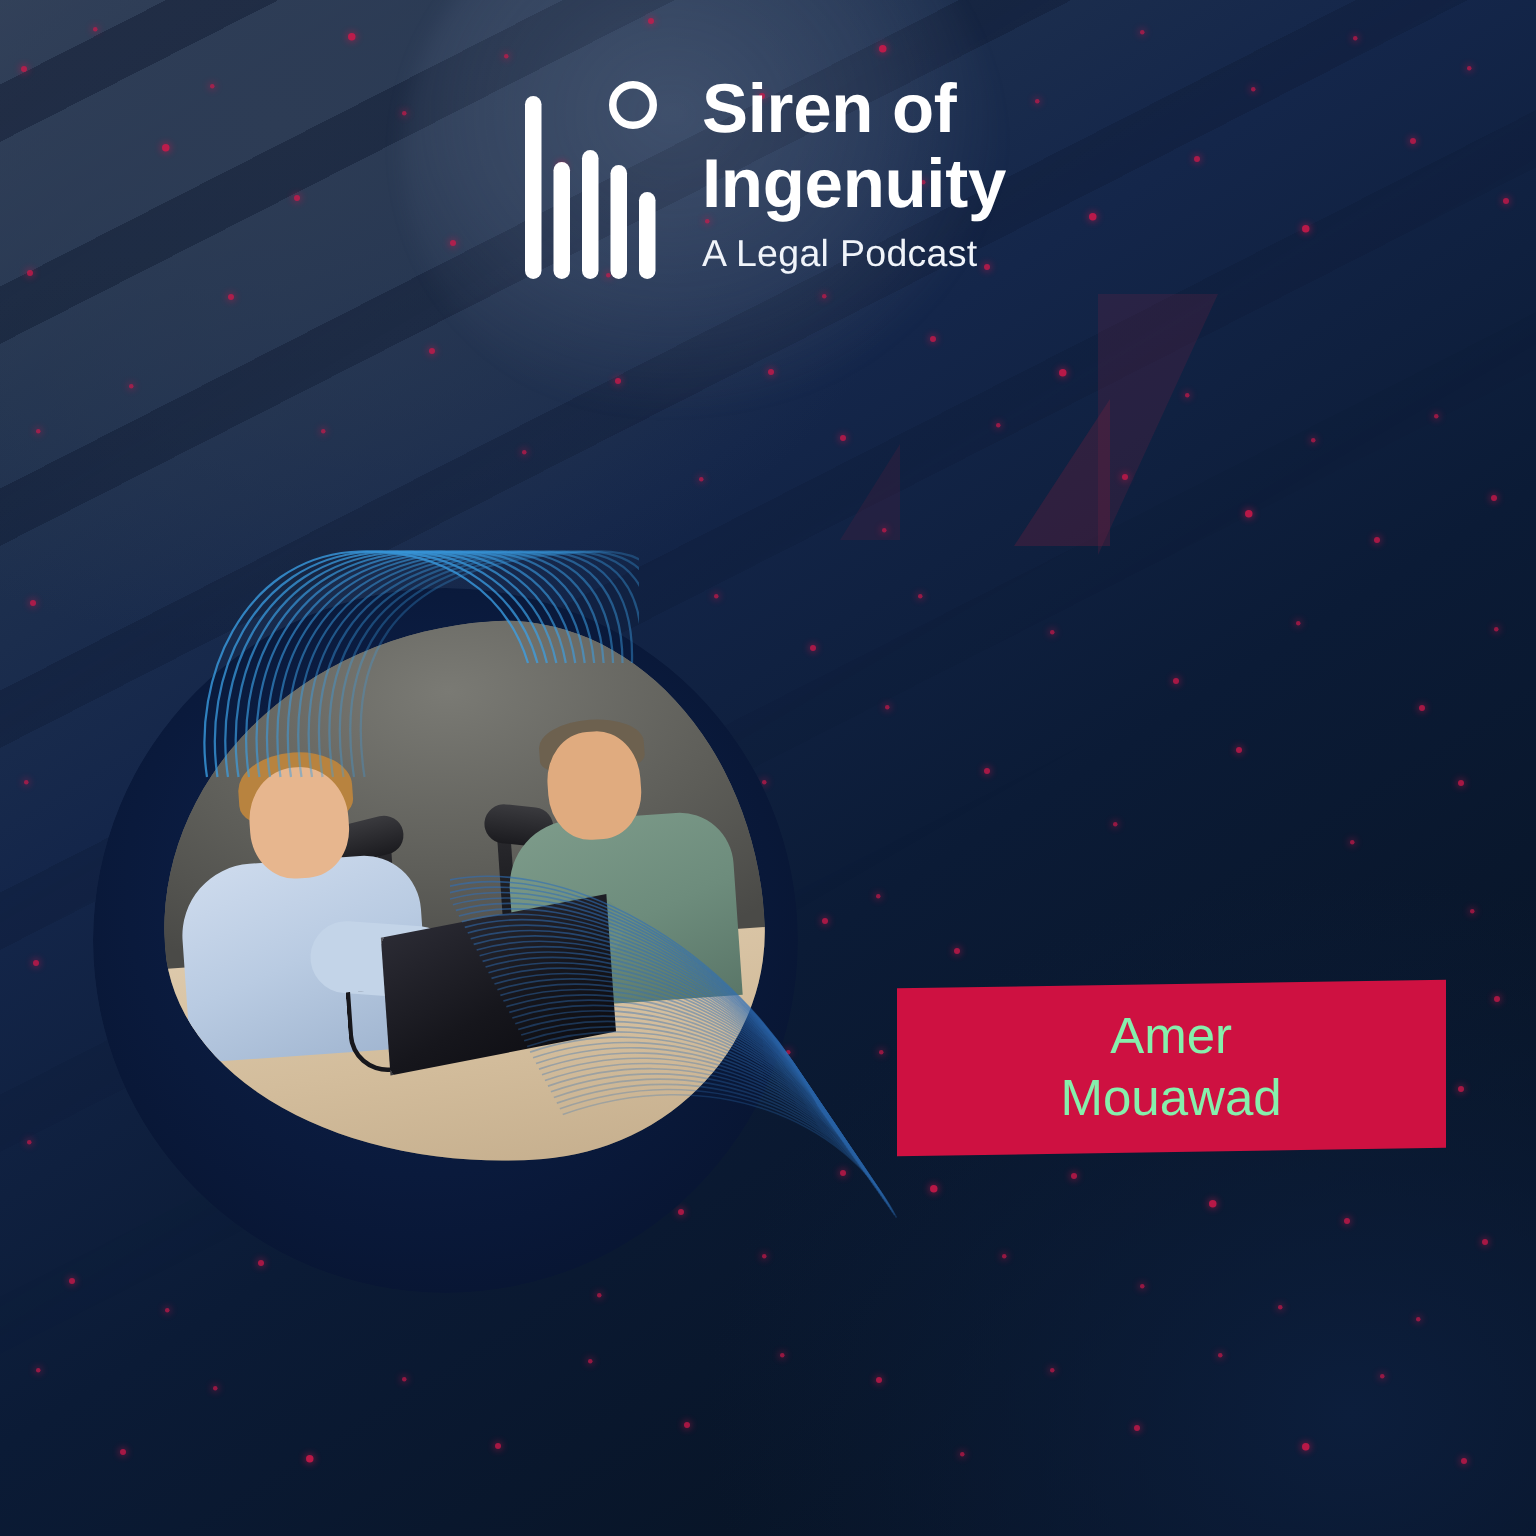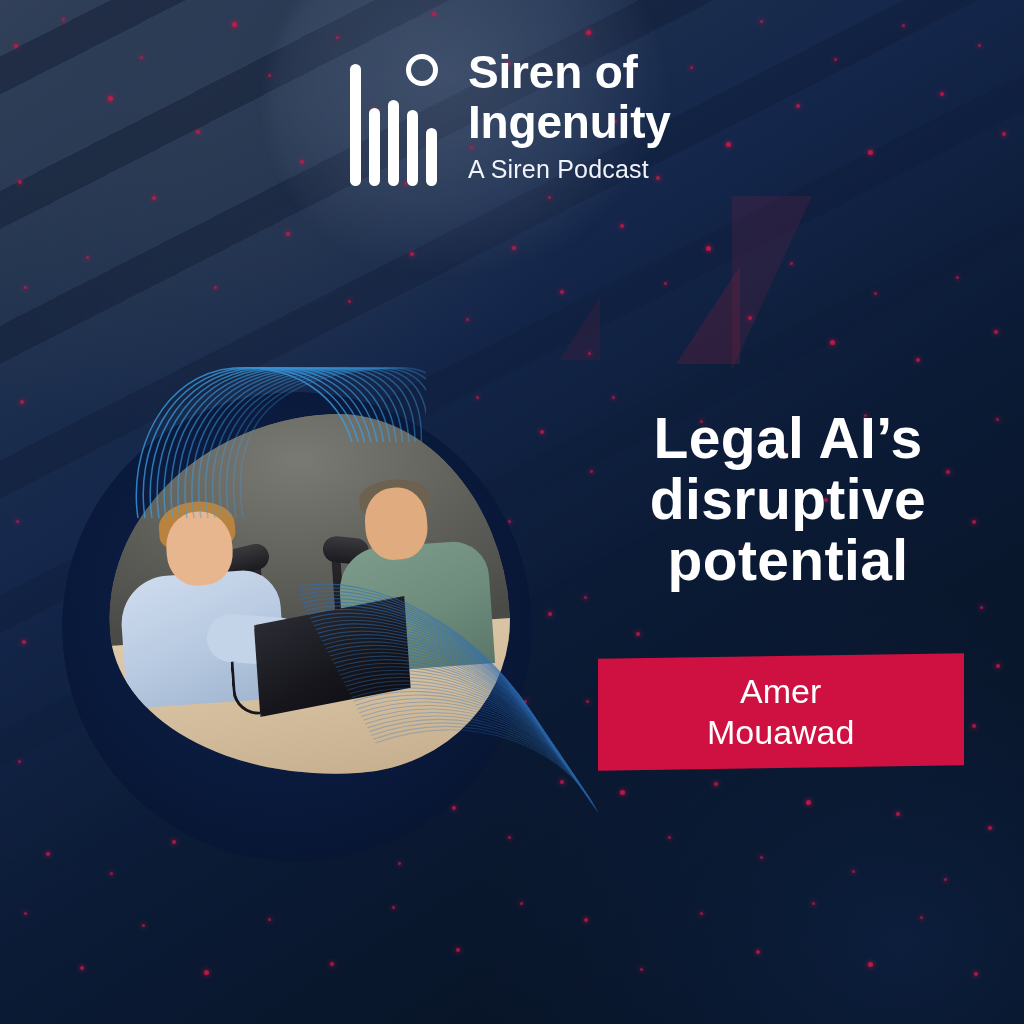--- a/index.html
+++ b/index.html
@@ -305,21 +305,21 @@
     top: 656px;
     width: 366px;
     height: 112px;
     background: #ce1141;
     transform: skewY(-0.9deg);
     display: flex;
     align-items: center;
     justify-content: center;
   }
   .guest-name {
-    color: #ffffff;
+    color: #86efac;
     font-size: 34px;
     font-weight: 400;
     line-height: 1.22;
     text-align: center;
     transform: skewY(0.9deg);
     white-space: pre-line;
   }
 </style>
 </head>
 <body>
@@ -456,21 +456,21 @@
       <div class="ring"></div>
     <div class="bar" style="height: 122px; left: 0px;"></div>
         <div class="bar" style="height: 78px; left: 19px;"></div>
         <div class="bar" style="height: 86px; left: 38px;"></div>
         <div class="bar" style="height: 76px; left: 57px;"></div>
         <div class="bar" style="height: 58px; left: 76px;"></div>
       </div>
     <div class="logo-text">
       <div class="logo-title">Siren of
 Ingenuity</div>
-      <div class="logo-sub">A Siren Podcast</div>
+      <div class="logo-sub">A Legal Podcast</div>
     </div>
   </div>
 
   <div class="bubble">
     <div class="bubble-fill"></div>
 
     <div class="photo-mask">
       <div class="photo">
         <div class="wall-dark"></div>
         <div class="table"></div>
@@ -562,22 +562,19 @@
         <path d="M 63.30000000000001 158.3 C 158.2 125.69999999999999, 253 166.8, 290.1 239" opacity="0.38"></path>
         <path d="M 65.28 162.08 C 160.71999999999997 129.12, 254.8 169.68, 291.36 240.8" opacity="0.38"></path>
         <path d="M 67.26000000000002 165.86 C 163.24 132.54000000000002, 256.6 172.56, 292.62 242.60000000000002" opacity="0.37"></path>
         <path d="M 69.24000000000001 169.64000000000001 C 165.76 135.96, 258.4 175.44, 293.88 244.4" opacity="0.36"></path>
         <path d="M 71.22000000000001 173.42000000000002 C 168.28 139.38, 260.2 178.32, 295.14 246.2" opacity="0.35"></path>
         <path d="M 73.2 177.20000000000002 C 170.8 142.79999999999998, 262 181.2, 296.4 248" opacity="0.34"></path>
         <path d="M 75.18 180.98 C 173.32 146.22, 263.8 184.07999999999998, 297.65999999999997 249.8" opacity="0.33"></path>
       </g>
   </svg>
 
-  <div class="episode-title">Legal AI’s
-disruptive
-potential</div>
 
   <div class="guest-badge">
     <div class="guest-name">Amer
 Mouawad</div>
   </div>
 
 </div>
 
 </body></html>

